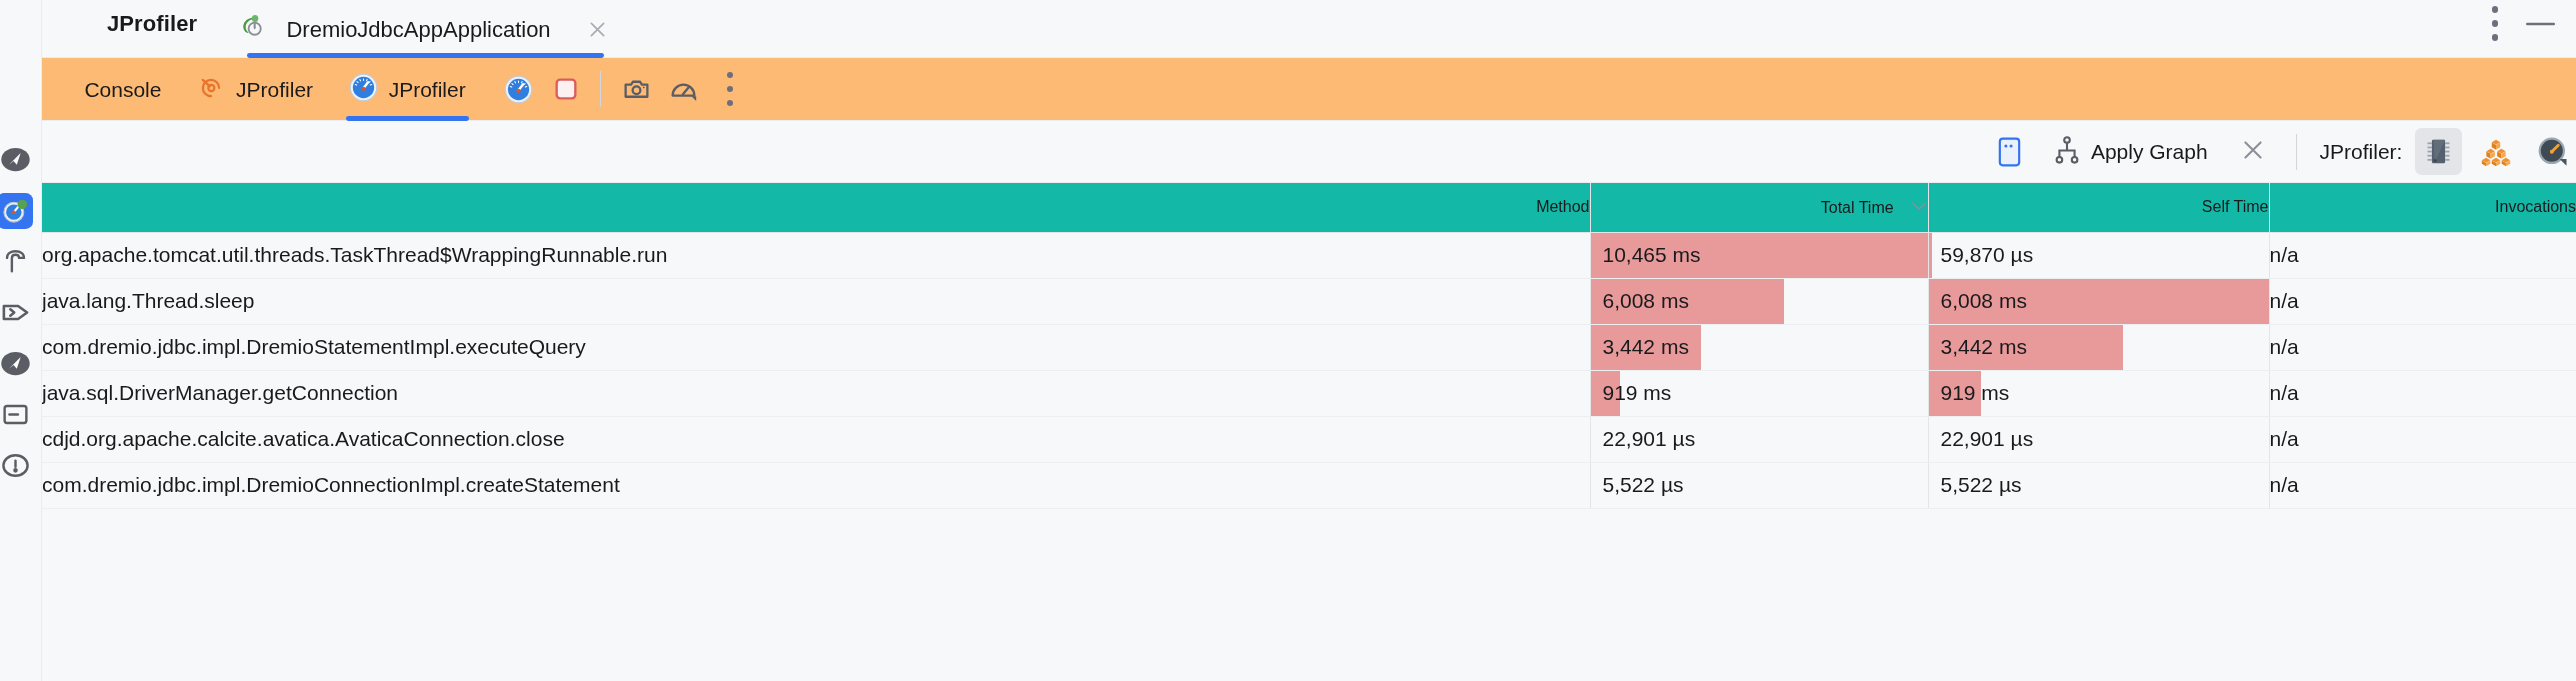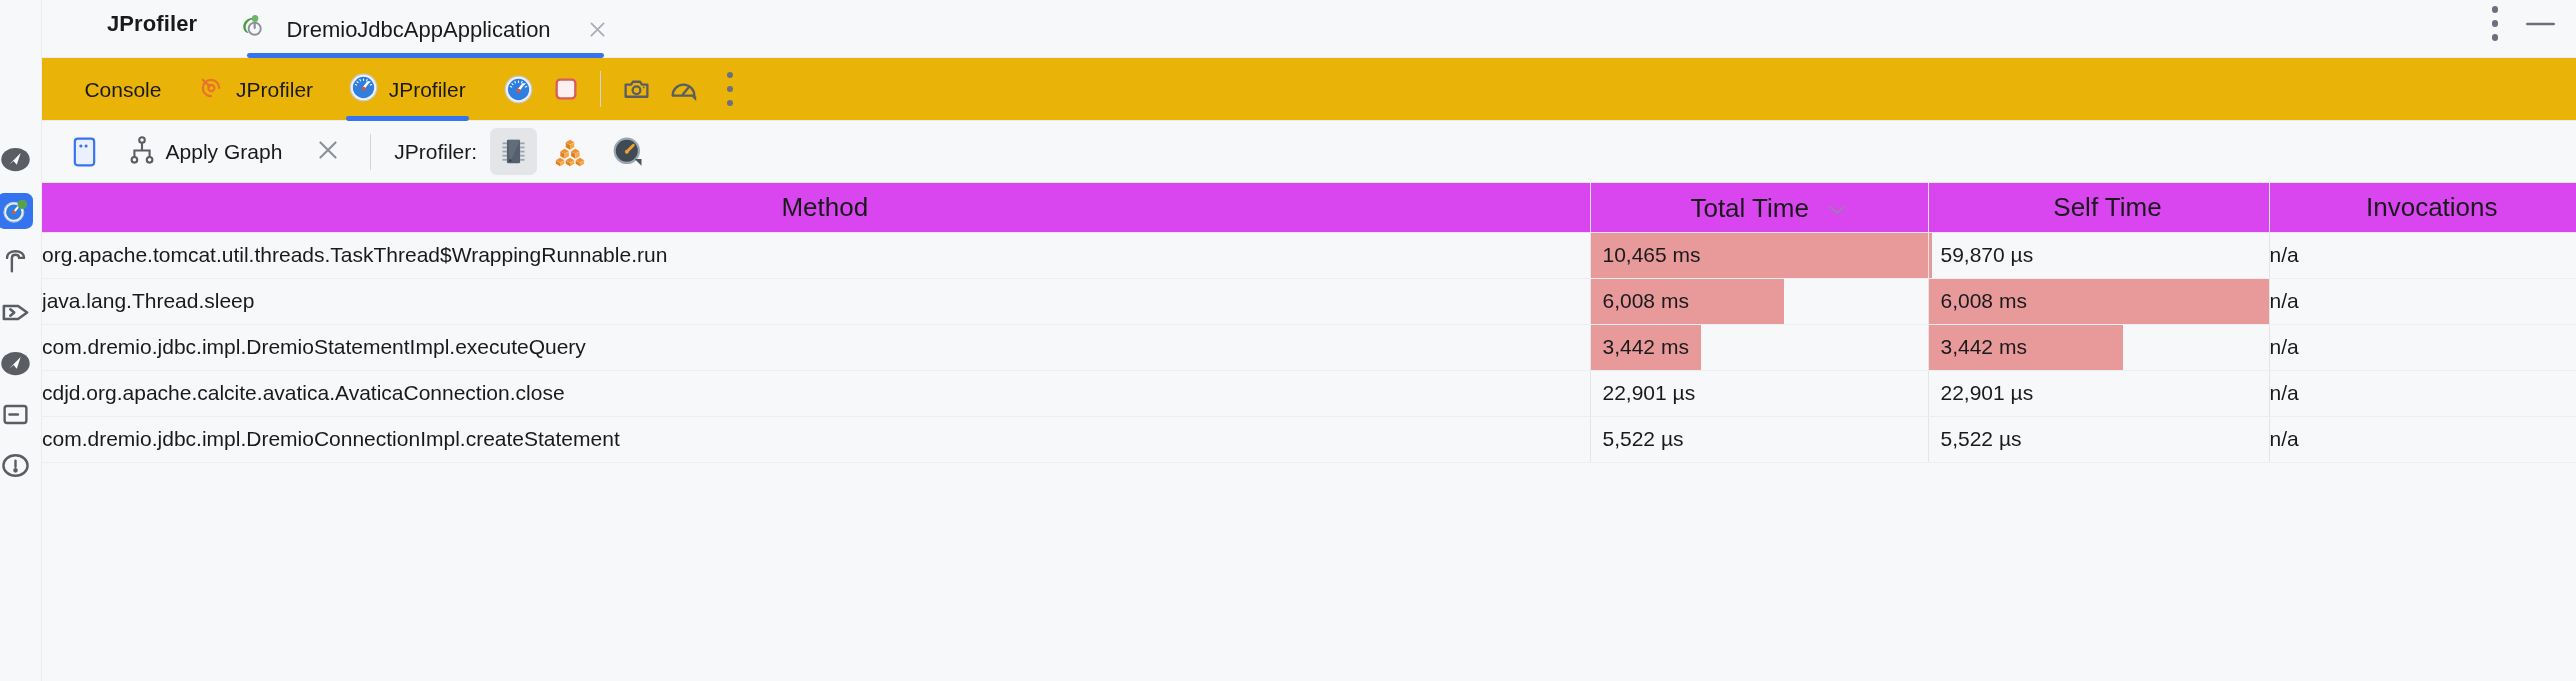--- a/index.html
+++ b/index.html
@@ -119,21 +119,21 @@
     gap: 28px;
     padding-right: 21px;
     height: 47px;
   }
 
   
   .tabstrip {
     height: 63px;
     display: flex;
     align-items: center;
-    background: #eab308;
+    background: #fdba74;
     border-bottom: 0.8px solid #ebecf0;
     flex: 0 0 63px;
     padding-left: 24.4px;
     position: relative;
   }
   .tab {
     height: 63px;
     display: flex;
     align-items: center;
     gap: 10.6px;
@@ -178,20 +178,21 @@
 
   
   .localbar {
     height: 62px;
     display: flex;
     align-items: center;
     background: #f7f8fa;
     flex: 0 0 62px;
     padding-left: 21px;
     border-bottom: 0.8px solid #ebecf0;
+    justify-content: flex-end;
   }
   .lb-item {
     display: flex;
     align-items: center;
     gap: 9.8px;
     height: 47px;
     padding: 0 6.5px;
     white-space: nowrap;
   }
   .lb-label {
@@ -225,28 +226,28 @@
   }
   table.grid {
     width: 2534px;
     border-collapse: collapse;
     table-layout: fixed;
     font-size: 21px;
     color: #1a1a1d;
   }
   table.grid th {
     font-weight: normal;
-    text-align: center;
+    text-align: right;
     height: 49px;
     padding: 0 0 0 18px;
-    background: #d946ef;
+    background: #14b8a6;
     border-bottom: 0.8px solid #e3e5e9;
     border-right: 0.8px solid #e3e5e9;
     vertical-align: middle;
-    font-size: 26px;
+    font-size: 16px;
     color: #1a1a1d;
     white-space: nowrap;
   }
   table.grid th.last { border-right: none; }
   table.grid td {
     height: 46px;
     padding: 0;
     border-bottom: 0.8px solid #eceef1;
     border-right: 0.8px solid #e3e5e9;
     vertical-align: middle;
@@ -631,20 +632,32 @@
               <span class="cellbar" style="width:32.9%"></span>
               <span class="cellval">3,442 ms</span>
             </td>
             <td>
               <span class="cellbar" style="width:57.3%"></span>
               <span class="cellval">3,442 ms</span>
             </td>
             <td class="last invoc">n/a</td>
           </tr>
 
+          <tr>
+            <td class="method">java.sql.DriverManager.getConnection</td>
+            <td>
+              <span class="cellbar" style="width:8.8%"></span>
+              <span class="cellval">919 ms</span>
+            </td>
+            <td>
+              <span class="cellbar" style="width:15.3%"></span>
+              <span class="cellval">919 ms</span>
+            </td>
+            <td class="last invoc">n/a</td>
+          </tr>
 
           <tr>
             <td class="method">cdjd.org.apache.calcite.avatica.AvaticaConnection.close</td>
             <td>
               <span class="cellbar" style="width:0%"></span>
               <span class="cellval">22,901 µs</span>
             </td>
             <td>
               <span class="cellbar" style="width:0%"></span>
               <span class="cellval">22,901 µs</span>

